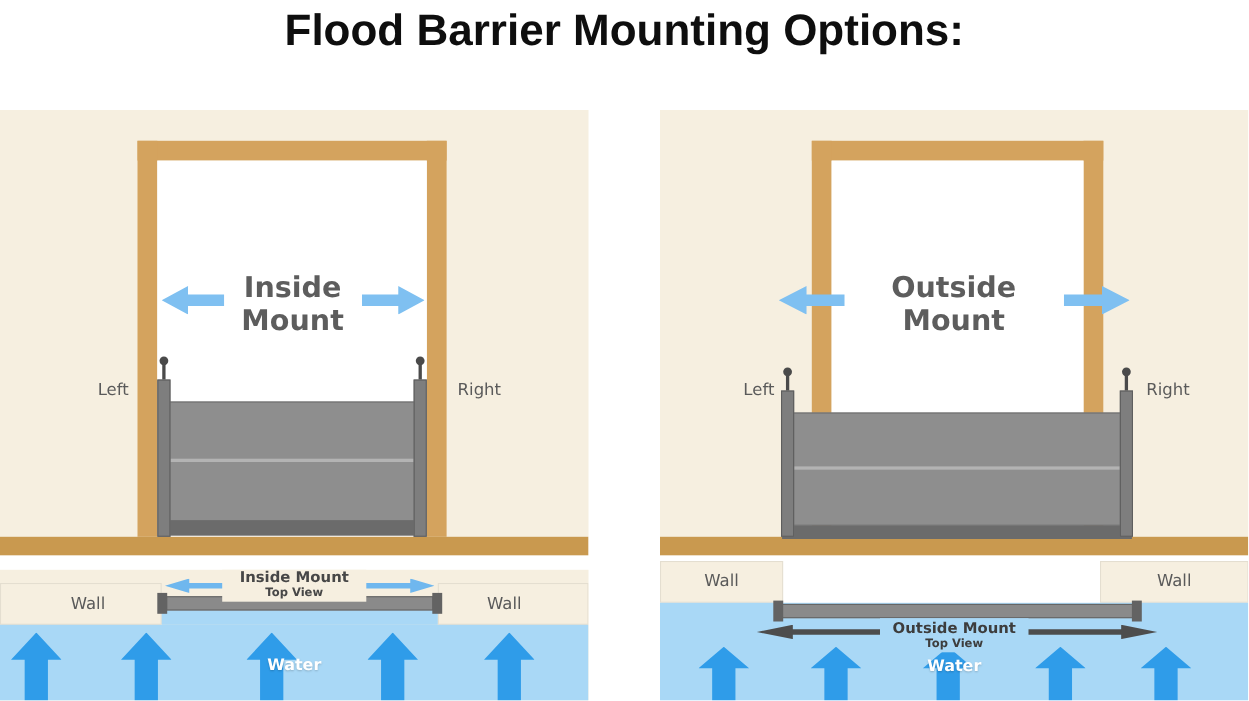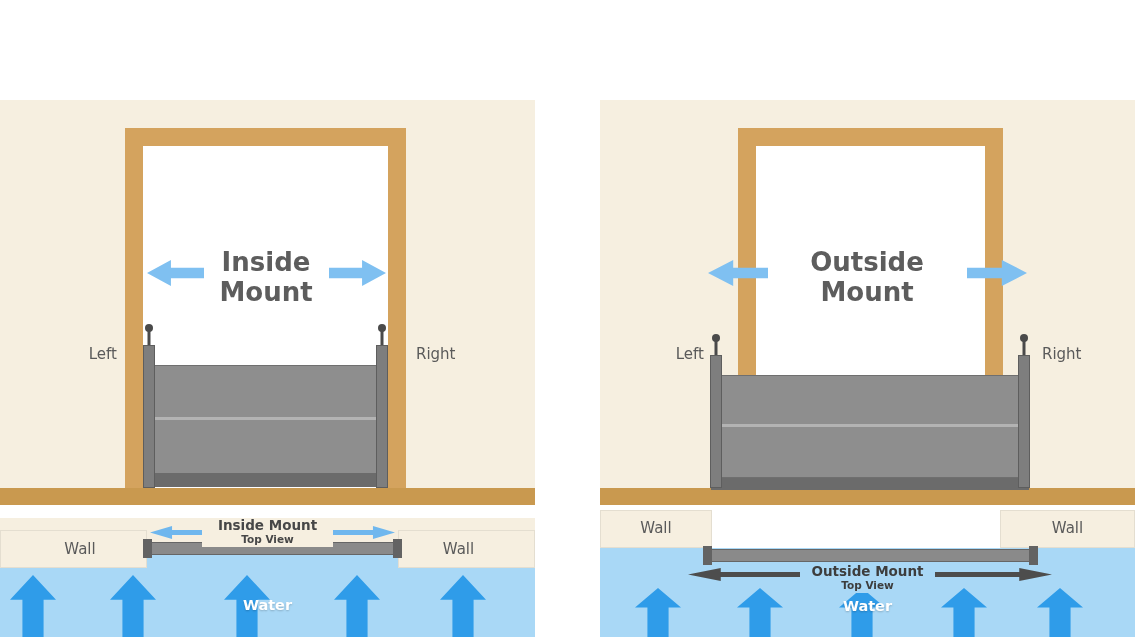--- a/index.html
+++ b/index.html
@@ -123,20 +123,21 @@
   .po-wall-lbl-l{left:0;top:9px;width:112px;}
   .po-wall-lbl-r{left:400px;top:9px;width:135px;}
   .po-wa{top:78px;height:49px;}
   .po-wa1{left:35px;}.po-wa2{left:137px;}.po-wa3{left:239px;}.po-wa4{left:341px;}.po-wa5{left:437px;}
   .po-waterlbl{top:88px;}
 </style>
 </head>
 <body>
 
 <div class="canvas">
+  <h1 class="title">Flood Barrier Mounting Options:</h1>
 
   <section class="panel" id="panel-inside">
     <div class="main-view">
       <div class="frame-top pi-frame-top"></div>
       <div class="frame-leg pi-leg-l"></div>
       <div class="frame-leg pi-leg-r"></div>
       <div class="opening pi-opening"></div>
       <div class="m-arrow shape-arrow-left pi-ar-l"></div>
       <div class="m-arrow shape-arrow-right pi-ar-r"></div>
       <div class="mount-label pi-mount-label">Inside Mount</div>

